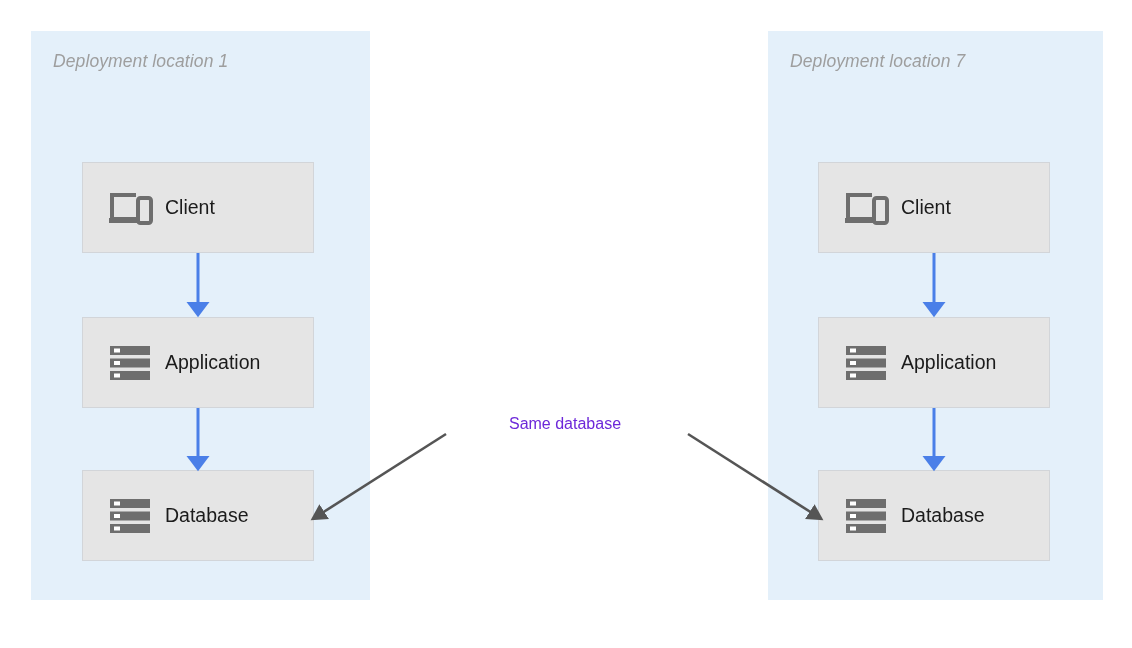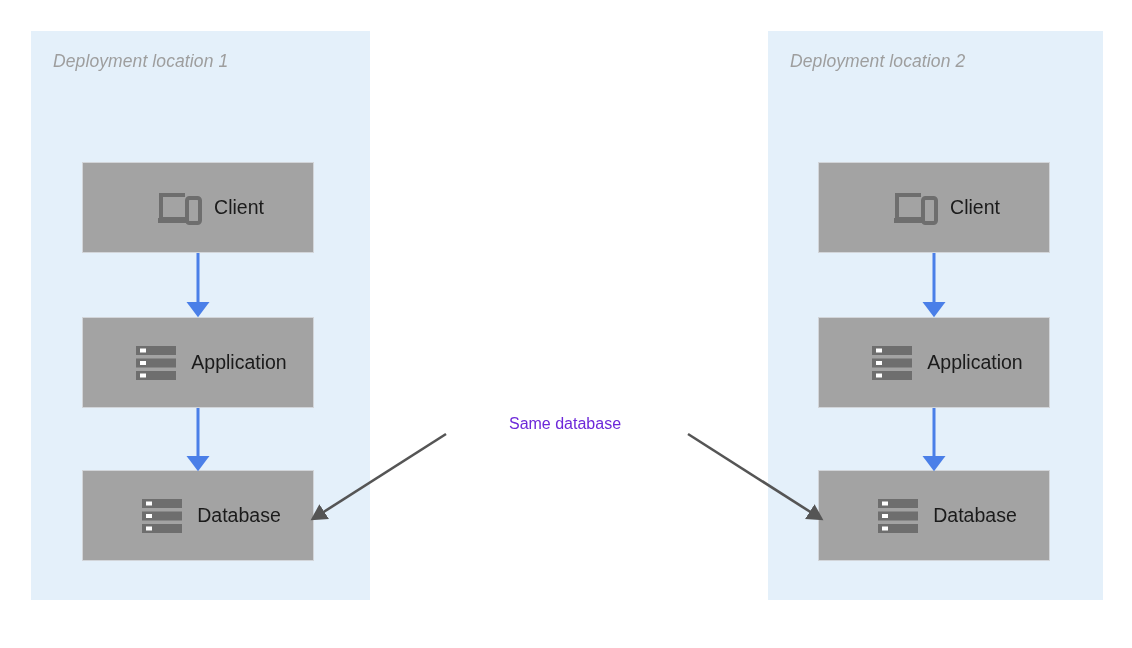--- a/index.html
+++ b/index.html
@@ -30,26 +30,26 @@
     left: 22px;
     font-size: 17.5px;
     color: #9e9e9e;
     letter-spacing: 0.1px;
     white-space: nowrap;
   }
 
   
   .node {
     position: absolute;
-    background: #a3a3a3;
+    background: #e5e5e5;
     border: 1px solid #d2d5d9;
     box-sizing: border-box;
     display: flex;
     align-items: center;
-    justify-content: center;
+    justify-content: flex-start;
   }
   .node .icon-wrap {
     width: 58px;
     min-width: 58px;
     height: 44px;
     margin-left: 18px;
     display: flex;
     align-items: center;
     justify-content: center;
   }
@@ -122,21 +122,21 @@
         <rect x="2" y="14.5" width="40" height="9" fill="#6e6e6e"></rect>
         <rect x="6" y="17" width="6" height="4" fill="#ffffff"></rect>
         <rect x="2" y="27" width="40" height="9" fill="#6e6e6e"></rect>
         <rect x="6" y="29.5" width="6" height="4" fill="#ffffff"></rect>
       </svg>
     </span>
     <span class="node-label">Database</span>
   </div>
 
   <div class="zone" style="left:768px; top:31px; width:335px; height:569px;">
-    <div class="zone-label">Deployment location 2</div>
+    <div class="zone-label">Deployment location 7</div>
   </div>
 
   <div class="node" style="left:818px; top:162px; width:232px; height:91px;">
     <span class="icon-wrap">
       <svg width="46" height="36" viewBox="0 0 46 36" aria-hidden="true">
         <path d="M3 3 h26 v4 h-22 v20 h22 v4 h-26 z" fill="#6e6e6e"></path>
         <rect x="2" y="28" width="28" height="5" fill="#6e6e6e"></rect>
         <rect x="31" y="8" width="13" height="25" rx="2.5" ry="2.5" fill="none" stroke="#6e6e6e" stroke-width="4"></rect>
       </svg>
     </span>

